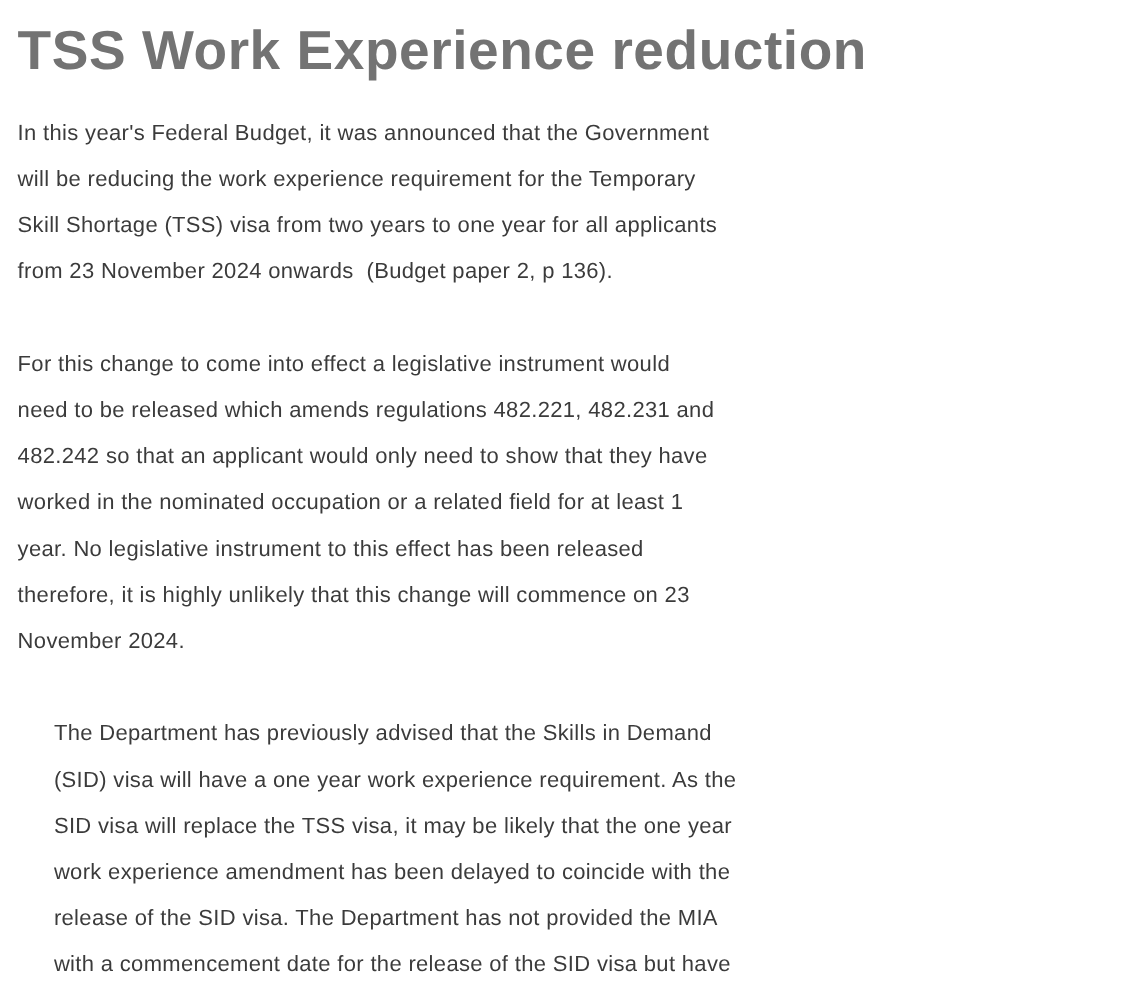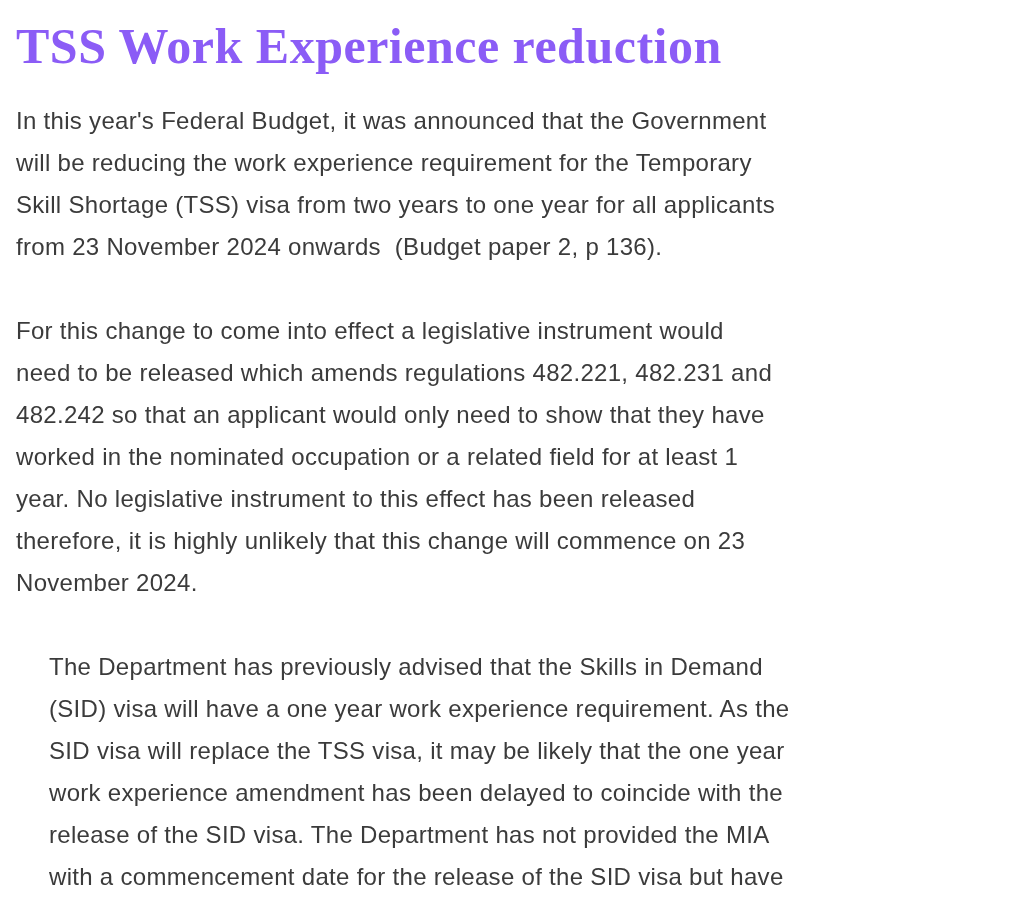--- a/index.html
+++ b/index.html
@@ -17,26 +17,25 @@
     box-sizing: border-box;
     width: 1024px;
     padding: 6px 16px 0 16px;
   }
   .page-title {
     margin: 12px 0 24px 0;
     font-size: 50px;
     line-height: 1.15;
     font-weight: 700;
     letter-spacing: 0.5px;
-    color: #8b5cf6;
-    font-family: Liberation Serif, serif;
+    color: #737373;
   }
   .para {
     margin: 0 0 42px 0;
-    font-size: 24px;
+    font-size: 20px;
     line-height: 42px;
     letter-spacing: 0.3px;
     color: #3b3b3b;
     white-space: pre-wrap;
   }
   .para:last-child {
     margin-bottom: 0;
     margin-left: 33px;
   }
 </style>

